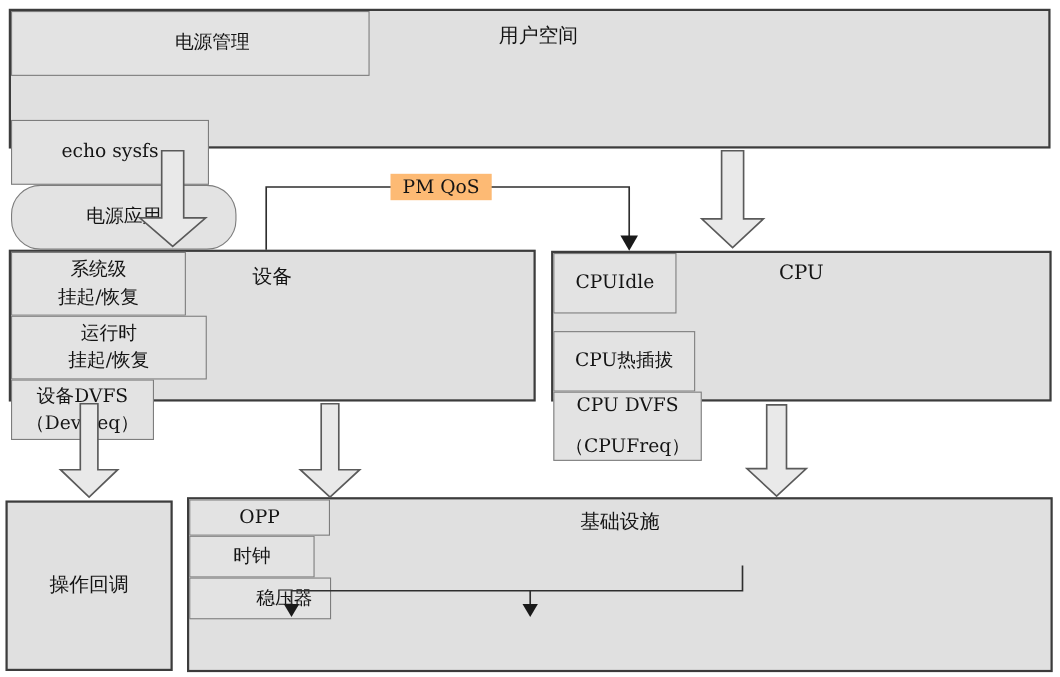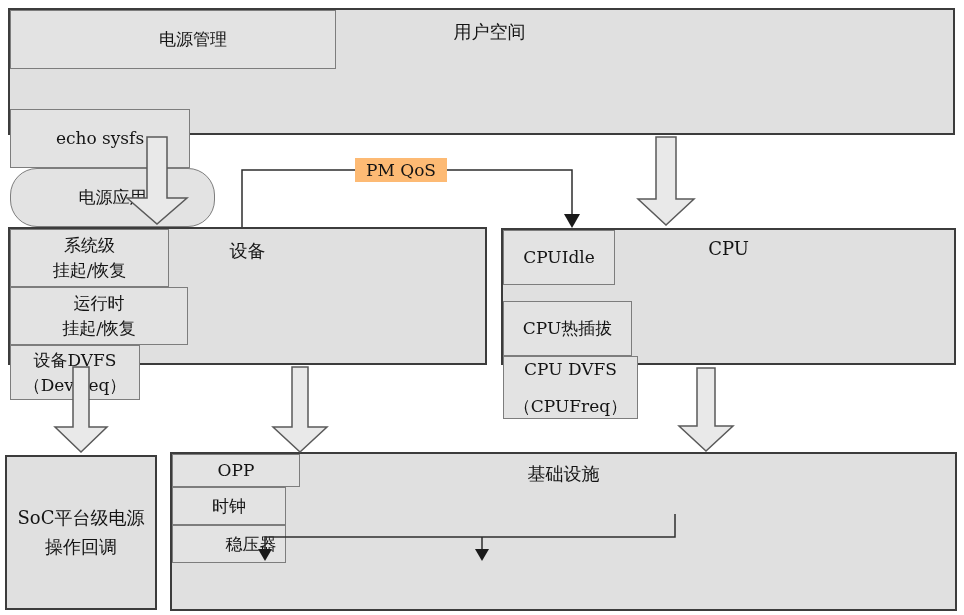--- a/index.html
+++ b/index.html
@@ -113,33 +113,32 @@
     <div class="inner-box" style="left:165px; top:33px; width:129px; height:55px;margin-top:16px;">
       <span>CPU热插拔</span>
     </div>
     <div class="inner-box" style="left:307px; top:29px; width:135px; height:63px;gap:12px;">
       <span class="line-span">CPU DVFS</span>
       <span class="line-span">（CPUFreq）</span>
     </div>
   </div>
 
   <div class="box container-box two-line-center" style="left:5px; top:455px; width:152px; height:155px;">
-    <span class="line-span">SoC平台级电源</span>
     <span class="line-span">操作回调</span>
   </div>
 
   <div class="box container-box" style="left:170px; top:452px; width:787px; height:159px;">
     <div class="box-title" style="top:8px;">基础设施</div>
     <div class="inner-box" style="left:446px; top:26px; width:128px; height:33px;">
       <span>OPP</span>
     </div>
     <div class="inner-box" style="left:36px; top:108px; width:114px; height:38px;">
       <span>时钟</span>
     </div>
-    <div class="inner-box" style="left:253px; top:108px; width:114px; height:38px;padding-left:44px;">
+    <div class="inner-box" style="left:253px; top:108px; width:129px; height:38px;padding-left:44px;">
       <span>稳压器</span>
     </div>
   </div>
 
   <svg class="svg-overlay" viewBox="0 0 964 615">
 
     <polygon points="147,137 167,137 167,198 187,198 157,224 127,198 147,198" fill="#e9e9e9" stroke="#5a5a5a" stroke-width="1.5"></polygon>
     <polygon points="656,137 676,137 676,199 694,199 666,225 638,199 656,199" fill="#e9e9e9" stroke="#5a5a5a" stroke-width="1.5"></polygon>
     <polygon points="73,367 89,367 89,427 107,427 81,452 55,427 73,427" fill="#e9e9e9" stroke="#5a5a5a" stroke-width="1.5"></polygon>
     <polygon points="292,367 308,367 308,427 327,427 300,452 273,427 292,427" fill="#e9e9e9" stroke="#5a5a5a" stroke-width="1.5"></polygon>

